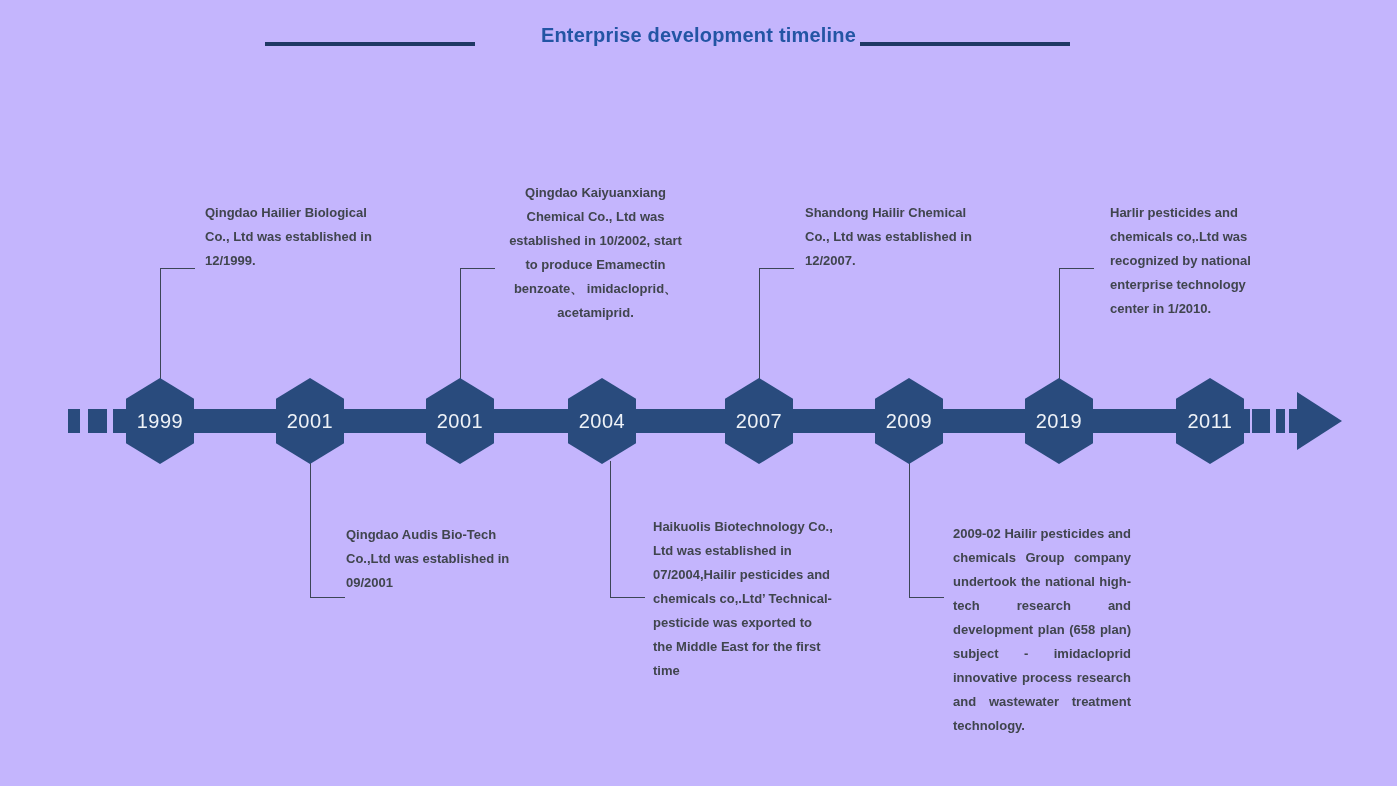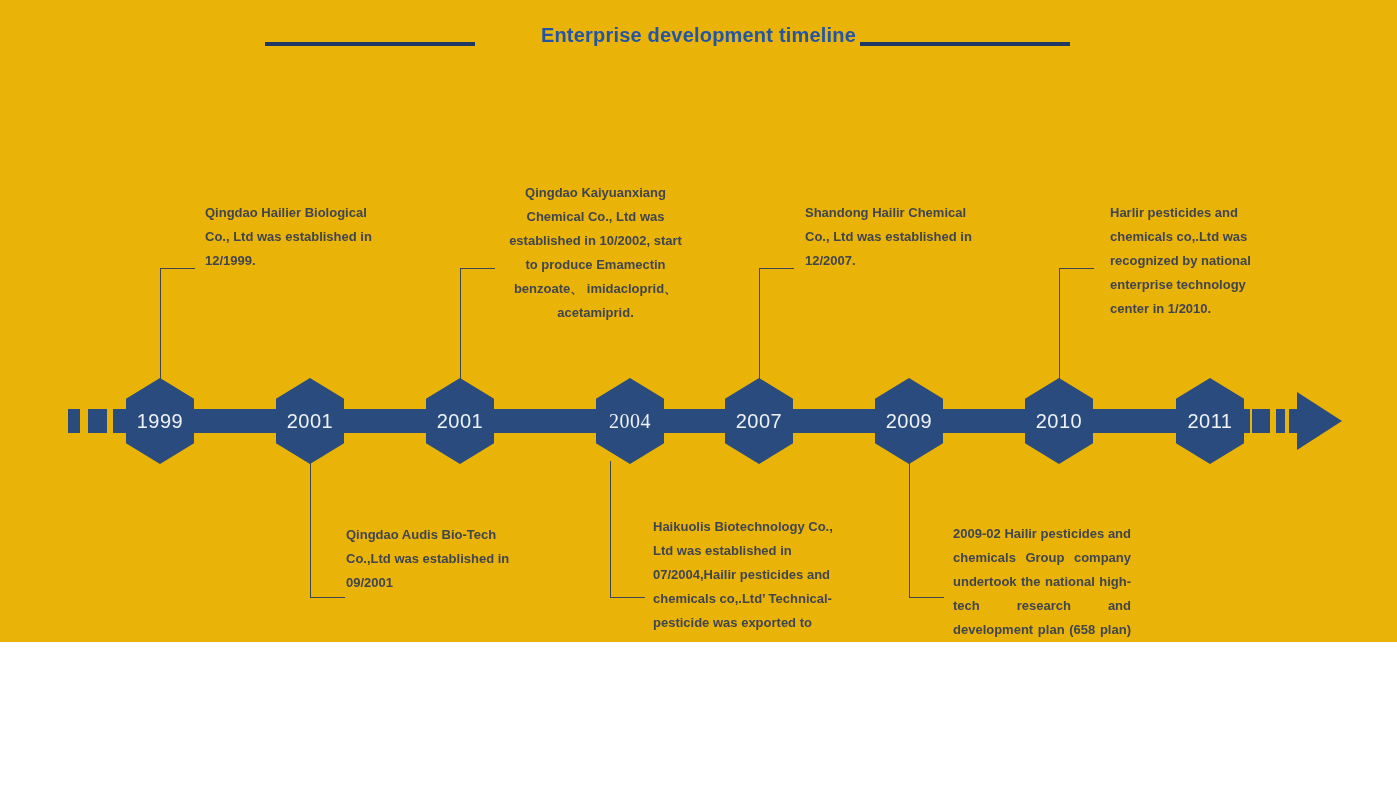--- a/index.html
+++ b/index.html
@@ -1,20 +1,20 @@
 <!DOCTYPE html>
 <html><head>
 <meta charset="utf-8">
 <style>
   html,body{margin:0;padding:0;background:#ffffff;}
   #stage{
     position:relative;
     width:1397px;
-    height:642px;
-    background:#eab308;
+    height:786px;
+    background:#c4b5fd;
     overflow:hidden;
     font-family:"Liberation Sans", sans-serif;
   }
   
   .page-title{
     position:absolute; left:0; right:0; top:24px;
     text-align:center;
     font-size:20px; font-weight:700;
     color:#2355a4;
     letter-spacing:0.2px;
@@ -107,31 +107,31 @@
 
   <div class="hex" style="left:126px;">
     <span class="year">1999</span>
   </div>
   <div class="hex" style="left:276px;justify-content:center;">
     <span class="year">2001</span>
   </div>
   <div class="hex" style="left:426px;">
     <span class="year">2001</span>
   </div>
-  <div class="hex" style="left:596px;font-family:Liberation Serif, serif;">
+  <div class="hex" style="left:568px;">
     <span class="year">2004</span>
   </div>
   <div class="hex" style="left:725px;">
     <span class="year">2007</span>
   </div>
   <div class="hex" style="left:875px;">
     <span class="year">2009</span>
   </div>
   <div class="hex" style="left:1025px;">
-    <span class="year">2010</span>
+    <span class="year">2019</span>
   </div>
   <div class="hex" style="left:1176px;">
     <span class="year">2011</span>
   </div>
 
   <div class="desc" style="left:205px;  top:201px; width:178px;">Qingdao Hailier Biological Co., Ltd was established in 12/1999.</div>
   <div class="desc" style="left:346px;  top:523px; width:170px;">Qingdao Audis Bio-Tech Co.,Ltd was established in 09/2001</div>
   <div class="desc" style="left:503px;  top:181px; width:185px;text-align:center;">Qingdao Kaiyuanxiang Chemical Co., Ltd was established in 10/2002, start to produce Emamectin benzoate、 imidacloprid、acetamiprid.</div>
   <div class="desc" style="left:653px;  top:515px; width:180px;">Haikuolis Biotechnology Co., Ltd was established in 07/2004,Hailir pesticides and chemicals co,.Ltd’ Technical-pesticide was exported to the Middle East for the first time</div>
   <div class="desc" style="left:805px;  top:201px; width:178px;">Shandong Hailir Chemical Co., Ltd was established in 12/2007.</div>

